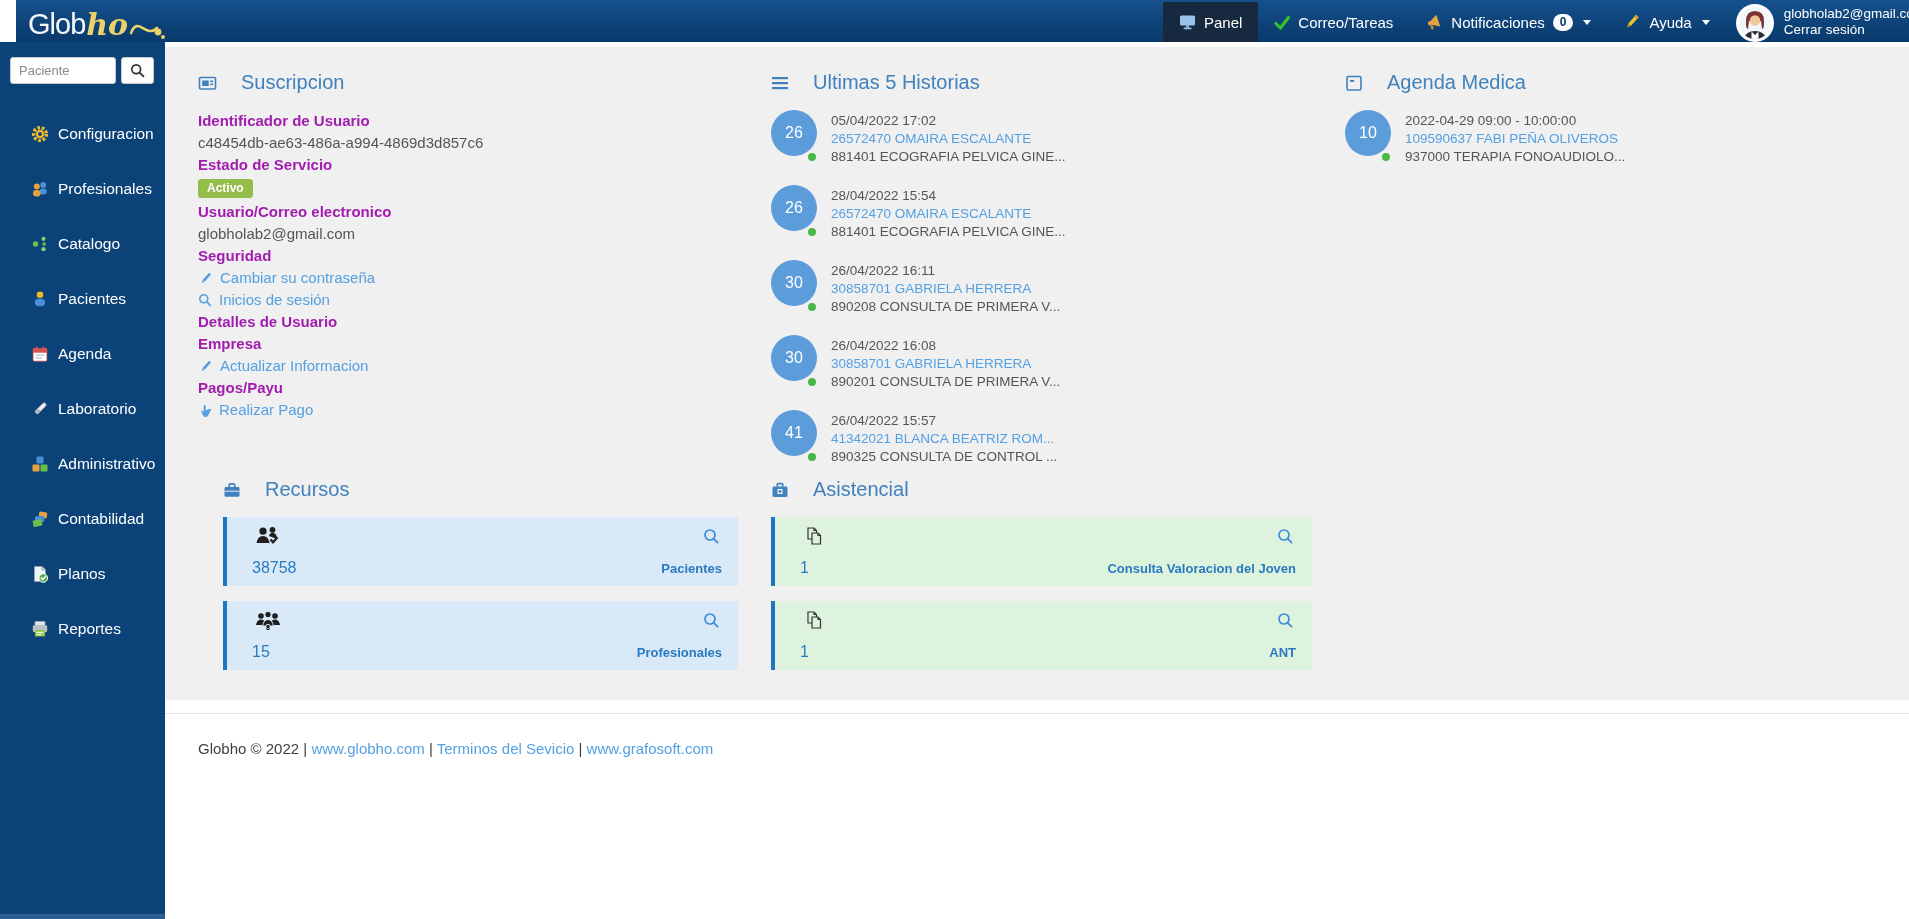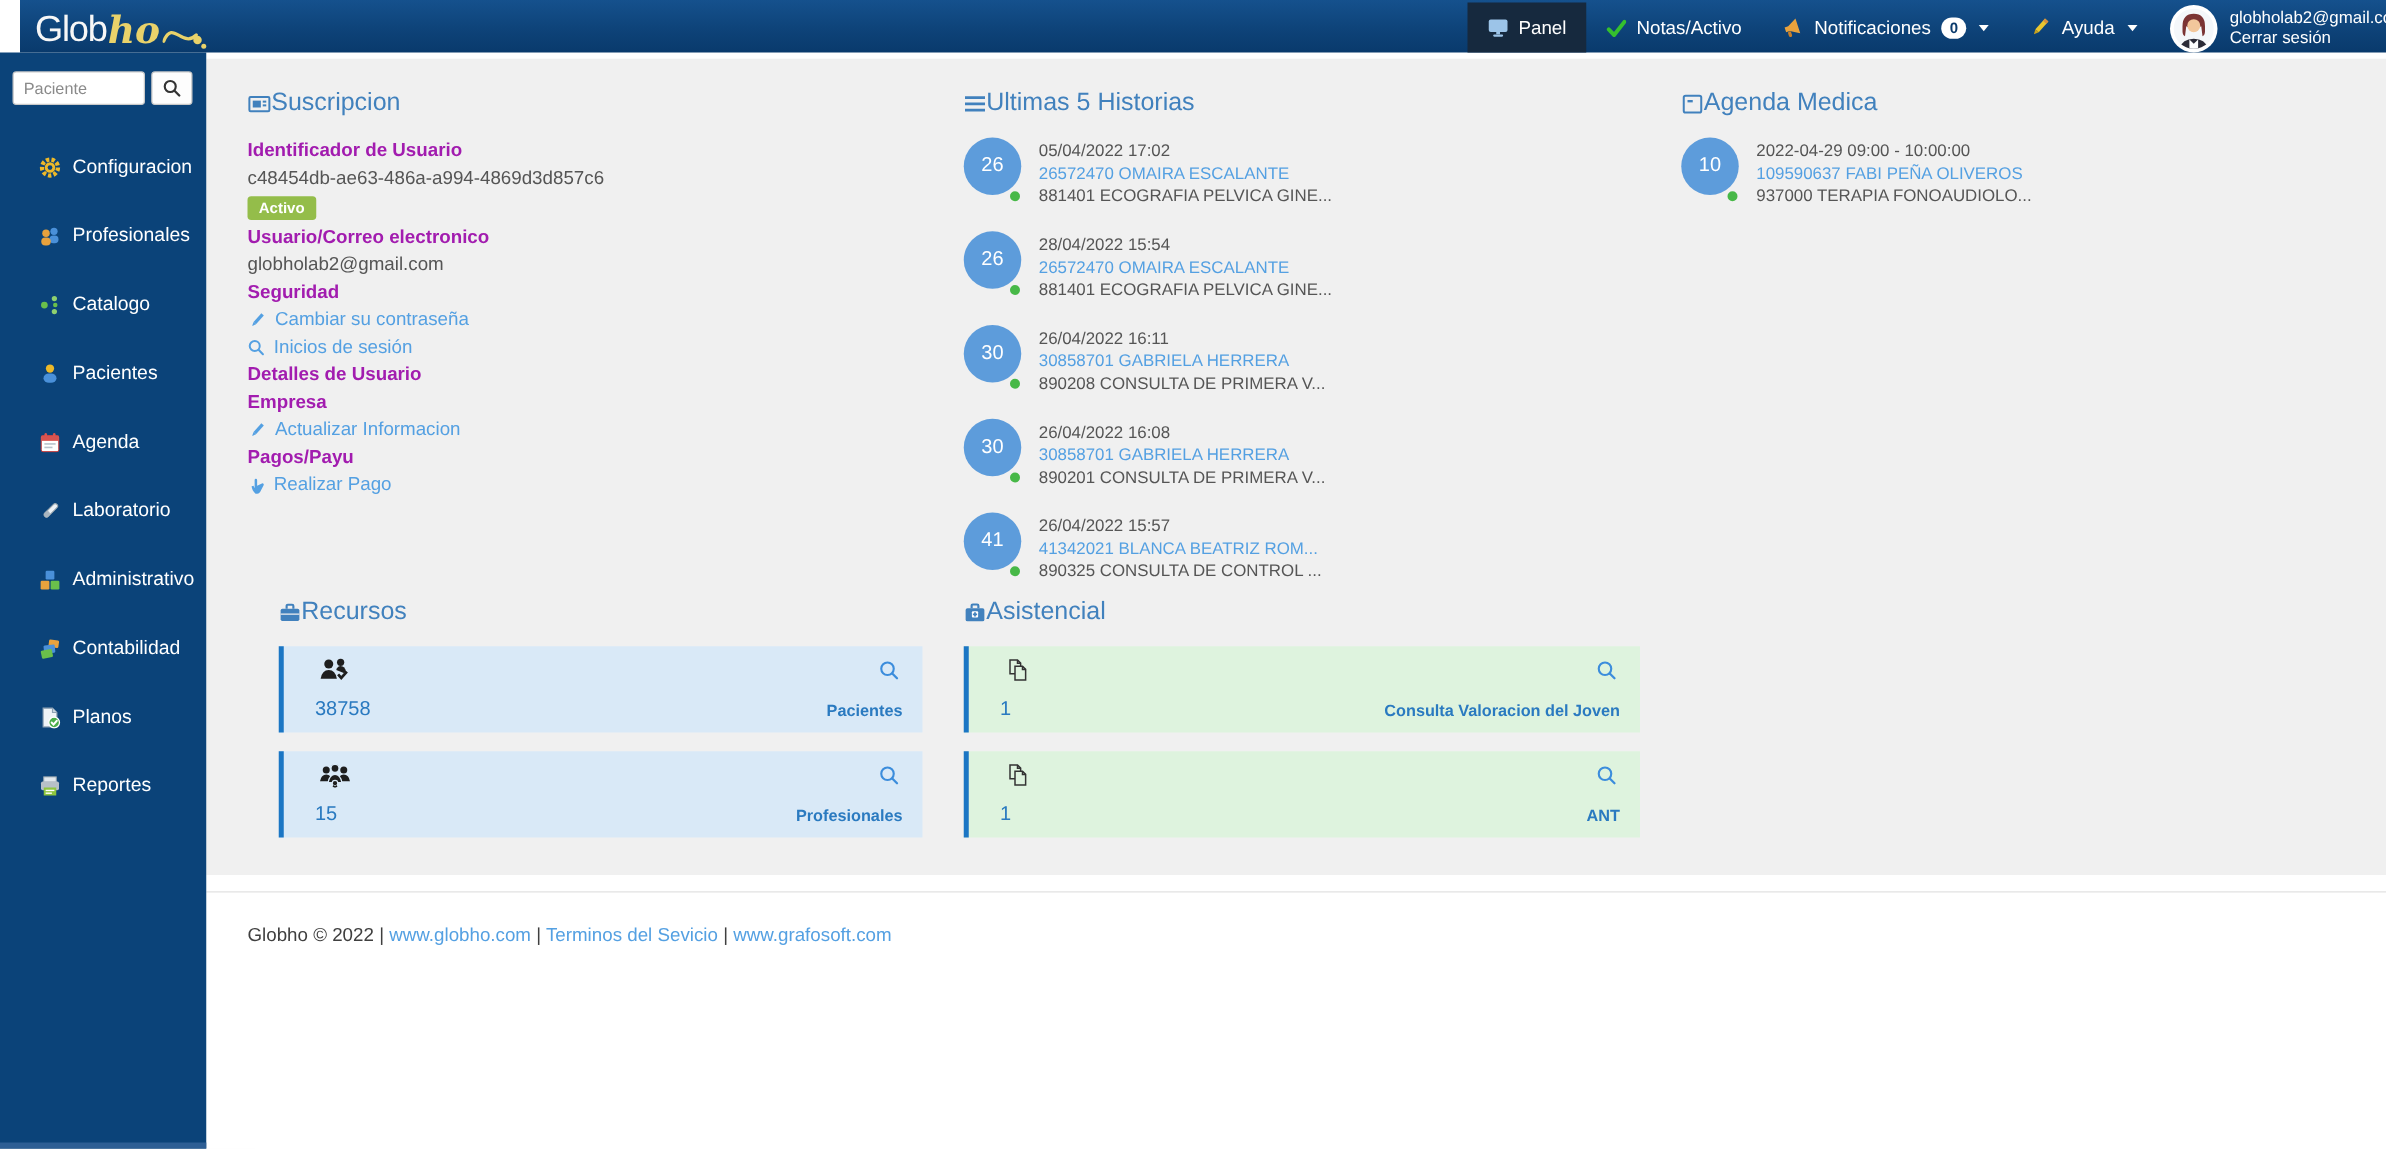--- a/index.html
+++ b/index.html
@@ -37,21 +37,21 @@
 
   
   .main{ position:absolute; left:165px; top:42px; right:0; bottom:0; background:#fff; }
   .panel{ position:relative; margin-top:5px; height:653px; background:#f0f0f0; }
   .col-sus{ position:absolute; left:33px;  top:24px;  width:545px; }
   .col-his{ position:absolute; left:606px; top:24px;  width:545px; }
   .col-age{ position:absolute; left:1180px;top:24px;  width:540px; }
   .col-rec{ position:absolute; left:33px;  top:431px; width:540px;padding-left:25px; }
   .col-asi{ position:absolute; left:606px; top:431px; width:541px; }
 
-  .sec-head{ display:flex; align-items:center; gap:0; color:#4181bd; font-size:20px; margin-bottom:16px; font-weight:400; }
+  .sec-head{ display:flex; align-items:center; gap:24px; color:#4181bd; font-size:20px; margin-bottom:16px; font-weight:400; }
   .sec-head svg{ flex:none; }
 
   .f-label{ font-weight:bold; color:#a21caf; font-size:15px; line-height:22px; }
   .f-value{ color:#555; font-size:15px; line-height:22px; }
   .badge-activo{ display:inline-block; background:#94bd4a; color:#fff; font-size:12px; font-weight:bold; padding:2px 9px; border-radius:3px; margin:3px 0; line-height:15px;}
   .link-row{ display:flex; align-items:center; gap:7px; color:#54a0e2; font-size:15px; line-height:22px; text-decoration:none; cursor:pointer; }
 
   .h-item{ display:flex; gap:14px; margin-bottom:19px; }
   .h-badge{ position:relative; width:46px; height:46px; border-radius:50%; background:#5d9cdb; color:#fff;
     display:flex; align-items:center; justify-content:center; font-size:16px; flex:none; }
@@ -89,21 +89,21 @@
         <rect x="1" y="1.5" width="15" height="10" rx="1.6" fill="#9cc4e8"></rect>
         <rect x="7" y="11.5" width="3" height="2" fill="#9cc4e8"></rect>
         <rect x="4.5" y="13.5" width="8" height="1.8" rx="0.9" fill="#9cc4e8"></rect>
       </svg>
       <span>Panel</span>
     </div>
     <div class="nav-item">
       <svg width="16" height="15" viewBox="0 0 16 15">
         <path d="M2 8.5 l4.3 4.5 L14.5 2.5" stroke="#35c02e" stroke-width="3.2" fill="none" stroke-linecap="round" stroke-linejoin="round"></path>
       </svg>
-      <span>Notas/Activo</span>
+      <span>Correo/Tareas</span>
     </div>
     <div class="nav-item">
       <svg width="18" height="18" viewBox="0 0 18 18">
         <g transform="rotate(-18 9 9)">
           <path d="M3 7 h3 l7.5 -4.2 v12.4 l-7.5 -4.2 h-3 z" fill="#e8a23d"></path>
           <rect x="4.2" y="11.2" width="2.6" height="4.6" rx="1.2" fill="#c9802a"></rect>
         </g>
       </svg>
       <span>Notificaciones</span>
       <span class="badge-count">0</span>
@@ -253,20 +253,21 @@
         <svg width="19" height="18" viewBox="0 0 19 18">
           <rect x="1.5" y="3.5" width="16" height="11.5" rx="1" fill="none" stroke="#4181bd" stroke-width="1.6"></rect>
           <rect x="4.2" y="6.5" width="6.5" height="5.5" fill="#4181bd"></rect>
           <rect x="12.2" y="6.5" width="2.8" height="1.6" fill="#4181bd"></rect>
             <rect x="12.2" y="9.5" width="2.8" height="1.6" fill="#4181bd"></rect>
         </svg>
         <span>Suscripcion</span>
       </div>
       <div class="f-label">Identificador de Usuario</div>
       <div class="f-value">c48454db-ae63-486a-a994-4869d3d857c6</div>
+      <div class="f-label">Estado de Servicio</div>
       <div><span class="badge-activo">Activo</span></div>
       <div class="f-label">Usuario/Correo electronico</div>
       <div class="f-value">globholab2@gmail.com</div>
       <div class="f-label">Seguridad</div>
       <a class="link-row">
         <svg width="15" height="15" viewBox="0 0 16 16">
           <g transform="rotate(42 8 8)">
               <rect x="6.7" y="0.8" width="2.8" height="10" fill="#54a0e2"></rect>
               <path d="M6.7 10.8 h2.8 l-1.4 3.4 z" fill="#54a0e2"></path>
             </g>

